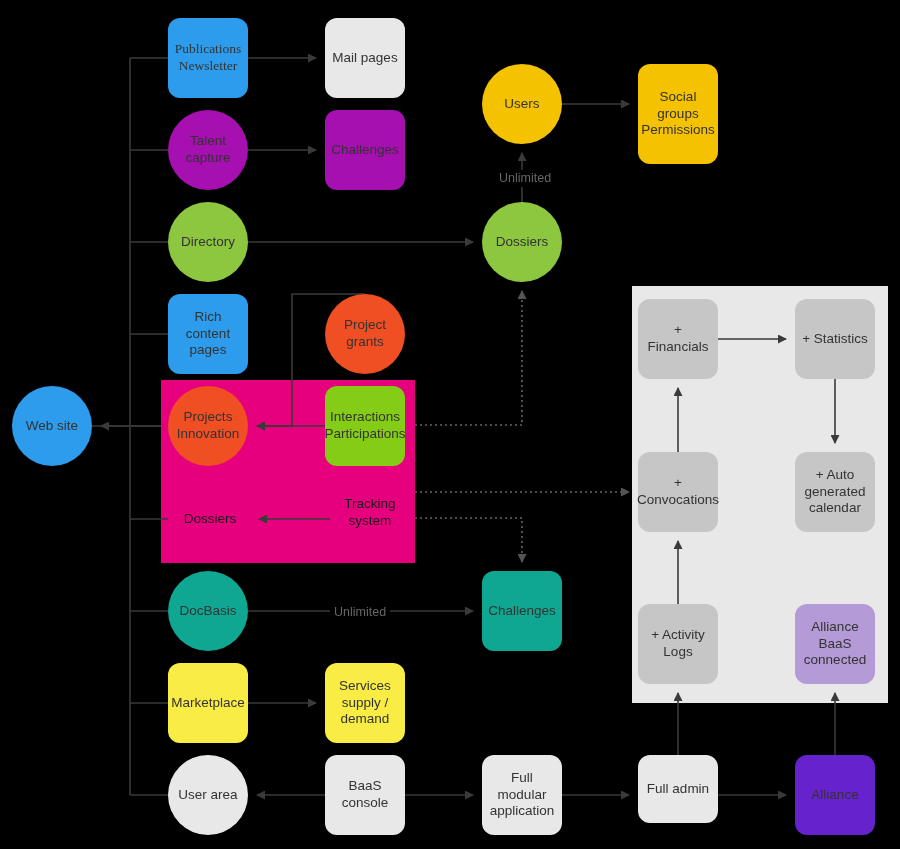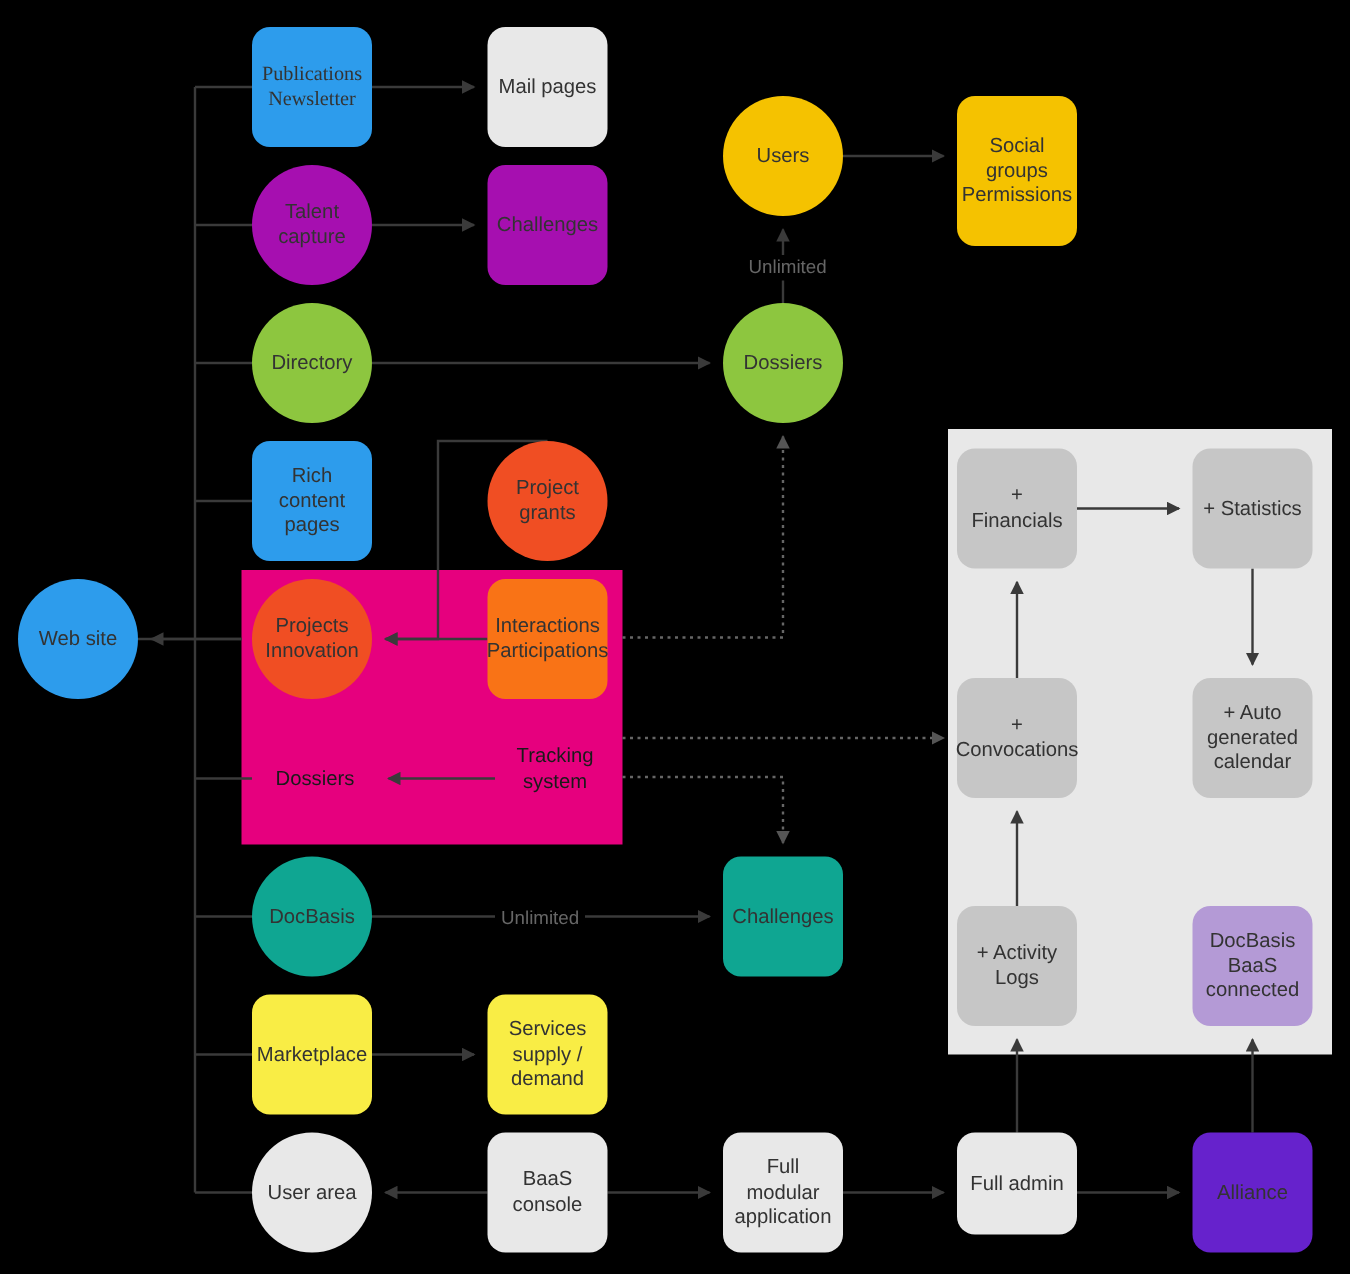--- a/index.html
+++ b/index.html
@@ -120,21 +120,21 @@
         <span style="white-space: pre-line;">Project
 grants</span>
       </div>
       <div class="node circle" style="left: 12px; top: 386px; width: 80px; height: 80px; background: rgb(45, 156, 236);">
         <span style="white-space: pre-line;">Web site</span>
       </div>
       <div class="node circle" style="left: 168px; top: 386px; width: 80px; height: 80px; background: rgb(240, 78, 35);">
         <span style="white-space: pre-line;">Projects
 Innovation</span>
       </div>
-      <div class="node rect" style="left: 325px; top: 386px; width: 80px; height: 80px; background: #f97316;">
+      <div class="node rect" style="left: 325px; top: 386px; width: 80px; height: 80px; background: #84cc16;">
         <span style="white-space: pre-line;">Interactions
 Participations</span>
       </div>
       <div class="node circle" style="left: 168px; top: 571px; width: 80px; height: 80px; background: rgb(15, 166, 146);">
         <span style="white-space: pre-line;">DocBasis</span>
       </div>
       <div class="node rect" style="left: 482px; top: 571px; width: 80px; height: 80px; background: rgb(15, 166, 146);">
         <span style="white-space: pre-line;">Challenges</span>
       </div>
       <div class="node rect" style="left: 168px; top: 663px; width: 80px; height: 80px; background: rgb(249, 237, 69);">
@@ -174,21 +174,21 @@
       <div class="node rect" style="left: 795px; top: 452px; width: 80px; height: 80px; background: rgb(198, 198, 198);">
         <span style="white-space: pre-line;">+ Auto
 generated
 calendar</span>
       </div>
       <div class="node rect" style="left: 638px; top: 604px; width: 80px; height: 80px; background: rgb(198, 198, 198);">
         <span style="white-space: pre-line;">+ Activity
 Logs</span>
       </div>
       <div class="node rect" style="left: 795px; top: 604px; width: 80px; height: 80px; background: rgb(180, 154, 214);">
-        <span style="white-space: pre-line;">DocBasis BaaS
+        <span style="white-space: pre-line;">Alliance BaaS
 connected</span>
       </div>
     </div>
   <div id="bare">
       <div class="bare" style="left: 170px; top: 505px; width: 80px; height: 28px; color: rgb(26, 26, 26);">
         <span style="white-space: pre-line;">Dossiers</span>
       </div>
       <div class="bare" style="left: 330px; top: 493px; width: 80px; height: 40px; color: rgb(26, 26, 26);">
         <span style="white-space: pre-line;">Tracking
 system</span>

